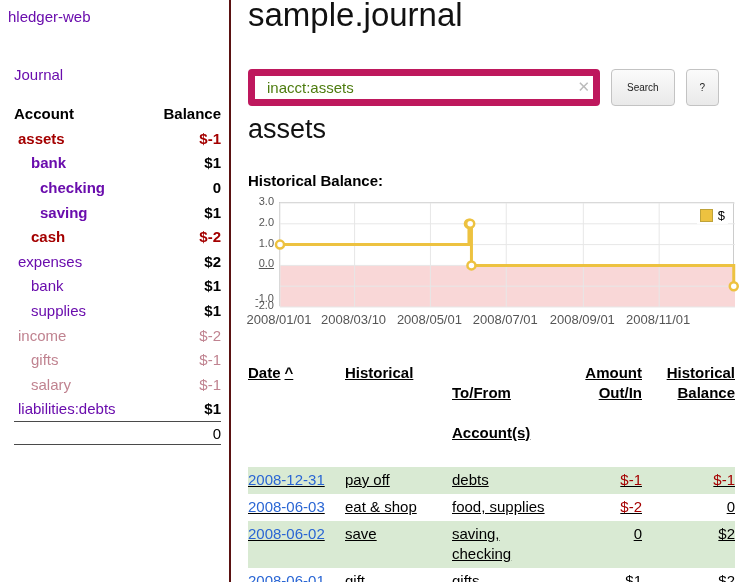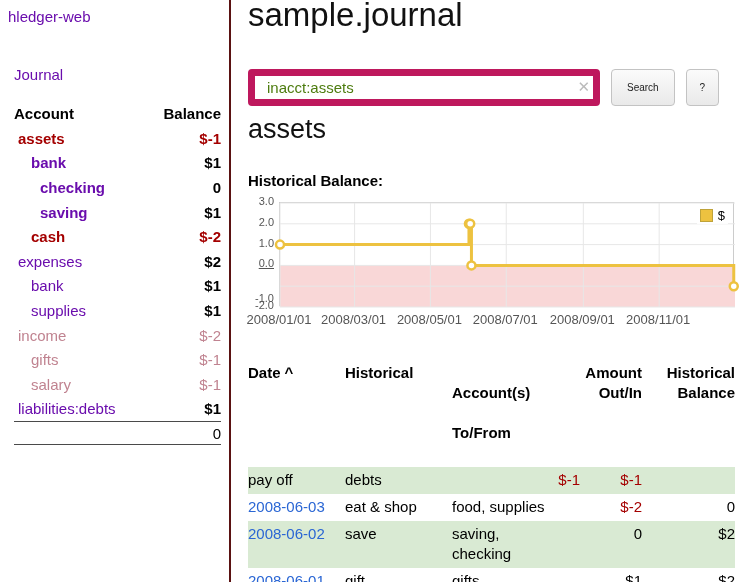--- a/index.html
+++ b/index.html
@@ -56,21 +56,21 @@
   .yticks .yt{position:absolute;right:0;font-size:11px;color:#555;margin-left:16px;}
   .plot{position:absolute;left:31px;top:6px;width:455px;height:104px;border:1px solid #ccc;}
   .plot svg{display:block;overflow:visible;}
   .legend{position:absolute;top:4px;right:5px;display:flex;align-items:center;gap:5px;background:rgba(255,255,255,0.85);padding:1px 3px;font-size:13px;}
   .swatch{width:13px;height:13px;background:var(--chart-line-yellow);border:1px solid #bfa33a;}
   .xticks{position:absolute;left:31px;top:116px;width:455px;height:14px;font-size:13px;color:#555;}
   .xticks .xt{position:absolute;transform:translateX(-50%);white-space:nowrap;}
 
   
   .reg{position:absolute;top:360px;left:0;width:487px;font-size:15px;}
-  .rrow{display:grid;grid-template-columns:97px 107px 128px 62px 93px;}
+  .rrow{display:grid;grid-template-columns:97px 107px 128px 62px 93px;text-decoration:underline;}
   .rrow > div{padding:3px 0 4px 0;line-height:20px;}
   .rhead{font-weight:bold;}
   .c-desc{padding-right:8px;}
   .c-acct{padding-right:6px;white-space:pre-line;}
   .c-amt,.c-bal{text-align:right;}
   .stripe{background:var(--row-stripe-green);}
   .date-link{color:var(--link-blue);}
   .neg{color:var(--negative-strong);}
   .caret{margin-left:4px;font-weight:bold;font-size:15px;}
 </style>
@@ -193,49 +193,50 @@
               <circle cx="453.7568306010929" cy="83.2" r="4" fill="#fff" stroke="#edc240" stroke-width="2.5"></circle>
             </svg>
           </div>
         <div class="legend">
           <span class="swatch"></span>
           <span>$</span>
         </div>
       </div>
       <div class="xticks" id="xticks">
           <div class="xt" style="left: 0px;">2008/01/01</div>
-          <div class="xt" style="left: 74.5902px;">2008/03/01</div>
+          <div class="xt" style="left: 74.5902px;">2008/03/10</div>
           <div class="xt" style="left: 150.423px;">2008/05/01</div>
           <div class="xt" style="left: 226.257px;">2008/07/01</div>
           <div class="xt" style="left: 303.333px;">2008/09/01</div>
           <div class="xt" style="left: 379.167px;">2008/11/01</div>
         </div>
     </div>
 
     <div class="reg">
       <div class="rrow rhead">
         <div class="c-date">
           <span>Date</span><span class="caret">^</span>
         </div>
         <div class="c-desc">Historical</div>
         <div class="c-acct">
+          <div>To/From</div>
           <div>Account(s)</div>
-          <div>To/From</div>
         </div>
         <div class="c-amt">
           <div>Amount</div>
           <div>Out/In</div>
         </div>
         <div class="c-bal">
           <div>Historical</div>
           <div>Balance</div>
         </div>
       </div>
 
       <div class="rrow stripe">
+        <div class="c-date"><a class="date-link">2008-12-31</a></div>
         <div class="c-desc">pay off</div>
         <div class="c-acct">debts</div>
         <div class="c-amt neg">$-1</div>
         <div class="c-bal neg">$-1</div>
       </div>
       <div class="rrow">
         <div class="c-date"><a class="date-link">2008-06-03</a></div>
         <div class="c-desc">eat &amp; shop</div>
         <div class="c-acct">food, supplies</div>
         <div class="c-amt neg">$-2</div>

